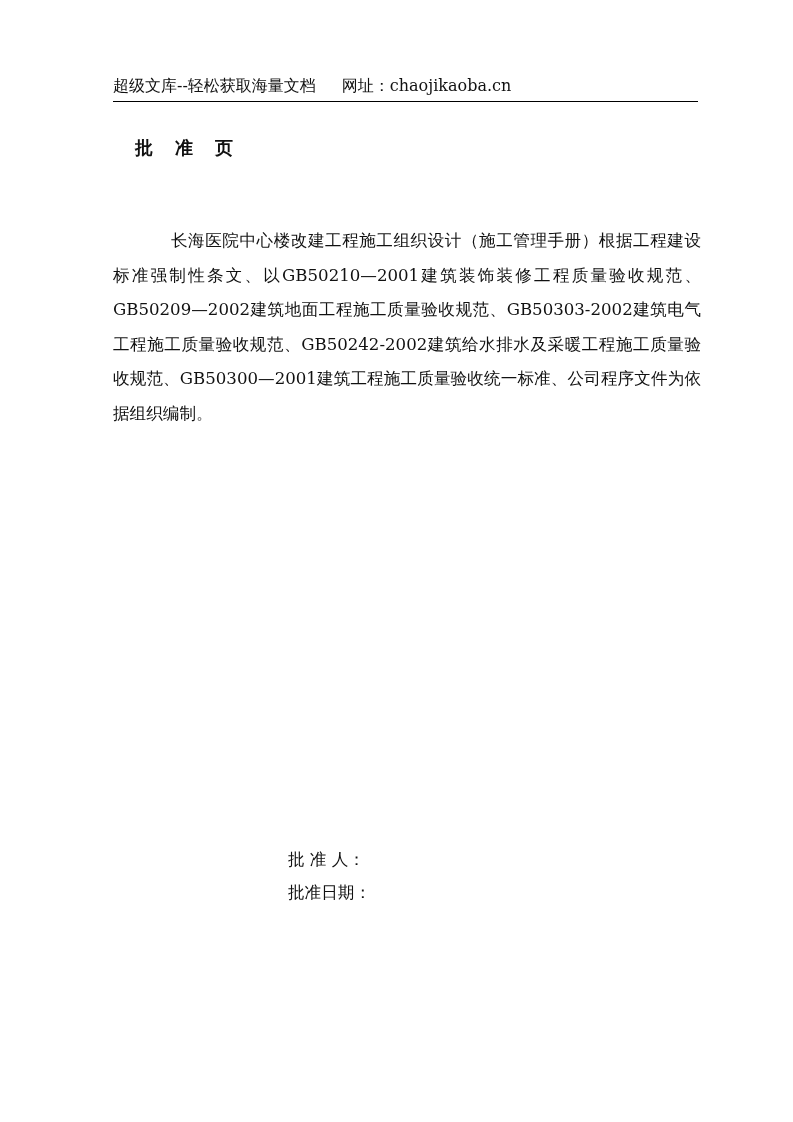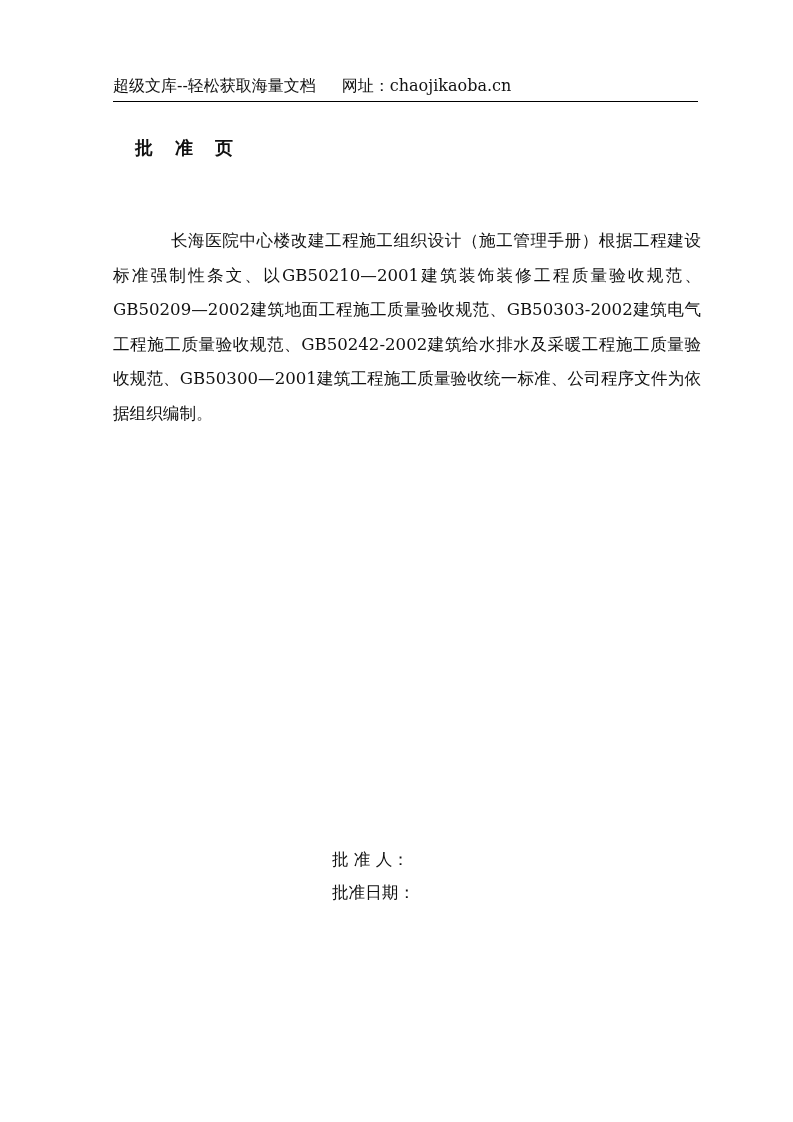--- a/index.html
+++ b/index.html
@@ -54,21 +54,20 @@
       margin: 0;
     }
     .body-text p.indent2 { text-indent: 58px; }
     .body-text p.indent3 { text-indent: 75px; }
     .sign {
       position: absolute;
       left: 288px;
       top: 843px;
       font-size: 16.6px;
       line-height: 33px;
-      margin-left: 44px;
     }
     .sign div { white-space: pre; }
   </style>
 </head>
 <body>
 
 <div class="header">
   <span class="site-name">超级文库--轻松获取海量文档</span><span class="site-url">网址：chaojikaoba.cn</span>
 </div>
 

